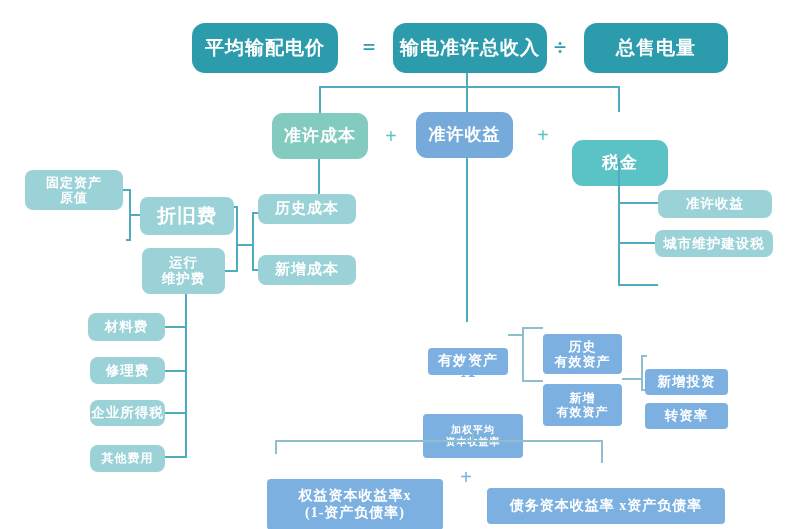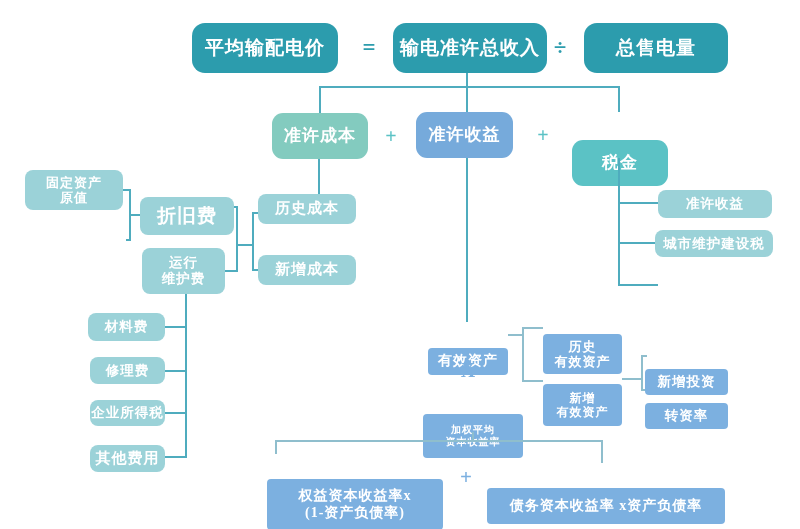--- a/index.html
+++ b/index.html
@@ -76,21 +76,21 @@
   <div class="node cyan" style="left:258px;top:255px;width:98px;height:30px;font-size:15px">新增成本</div>
 
   <div class="vl" style="left:185px;top:294px;height:164px"></div>
   <div class="hl" style="left:165px;top:326px;width:21px"></div>
   <div class="hl" style="left:165px;top:370px;width:21px"></div>
   <div class="hl" style="left:165px;top:412px;width:21px"></div>
   <div class="hl" style="left:165px;top:456px;width:21px"></div>
   <div class="node cyan" style="left:88px;top:313px;width:77px;height:28px;font-size:13.5px">材料费</div>
   <div class="node cyan" style="left:90px;top:357px;width:75px;height:27px;font-size:13.5px">修理费</div>
   <div class="node cyan" style="left:90px;top:400px;width:75px;height:26px;font-size:13.5px">企业所得税</div>
-  <div class="node cyan" style="left:90px;top:445px;width:75px;height:27px;font-size:15px">其他费用</div>
+  <div class="node cyan" style="left:90px;top:445px;width:75px;height:27px;font-size:12px">其他费用</div>
 
   <div class="vl" style="left:618px;top:158px;height:128px"></div>
   <div class="hl" style="left:618px;top:202px;width:40px"></div>
   <div class="hl" style="left:618px;top:242px;width:37px"></div>
   <div class="hl" style="left:618px;top:284px;width:40px"></div>
   <div class="node cyan" style="left:658px;top:190px;width:114px;height:28px;font-size:13.5px">准许收益</div>
   <div class="node cyan" style="left:655px;top:230px;width:118px;height:27px;font-size:13.5px">城市维护建设税</div>
 
   <div class="vl" style="left:466px;top:158px;height:164px"></div>
   <div class="node lblue" style="left:428px;top:322px;width:80px;height:27px;font-size:14px">有效资产</div>

